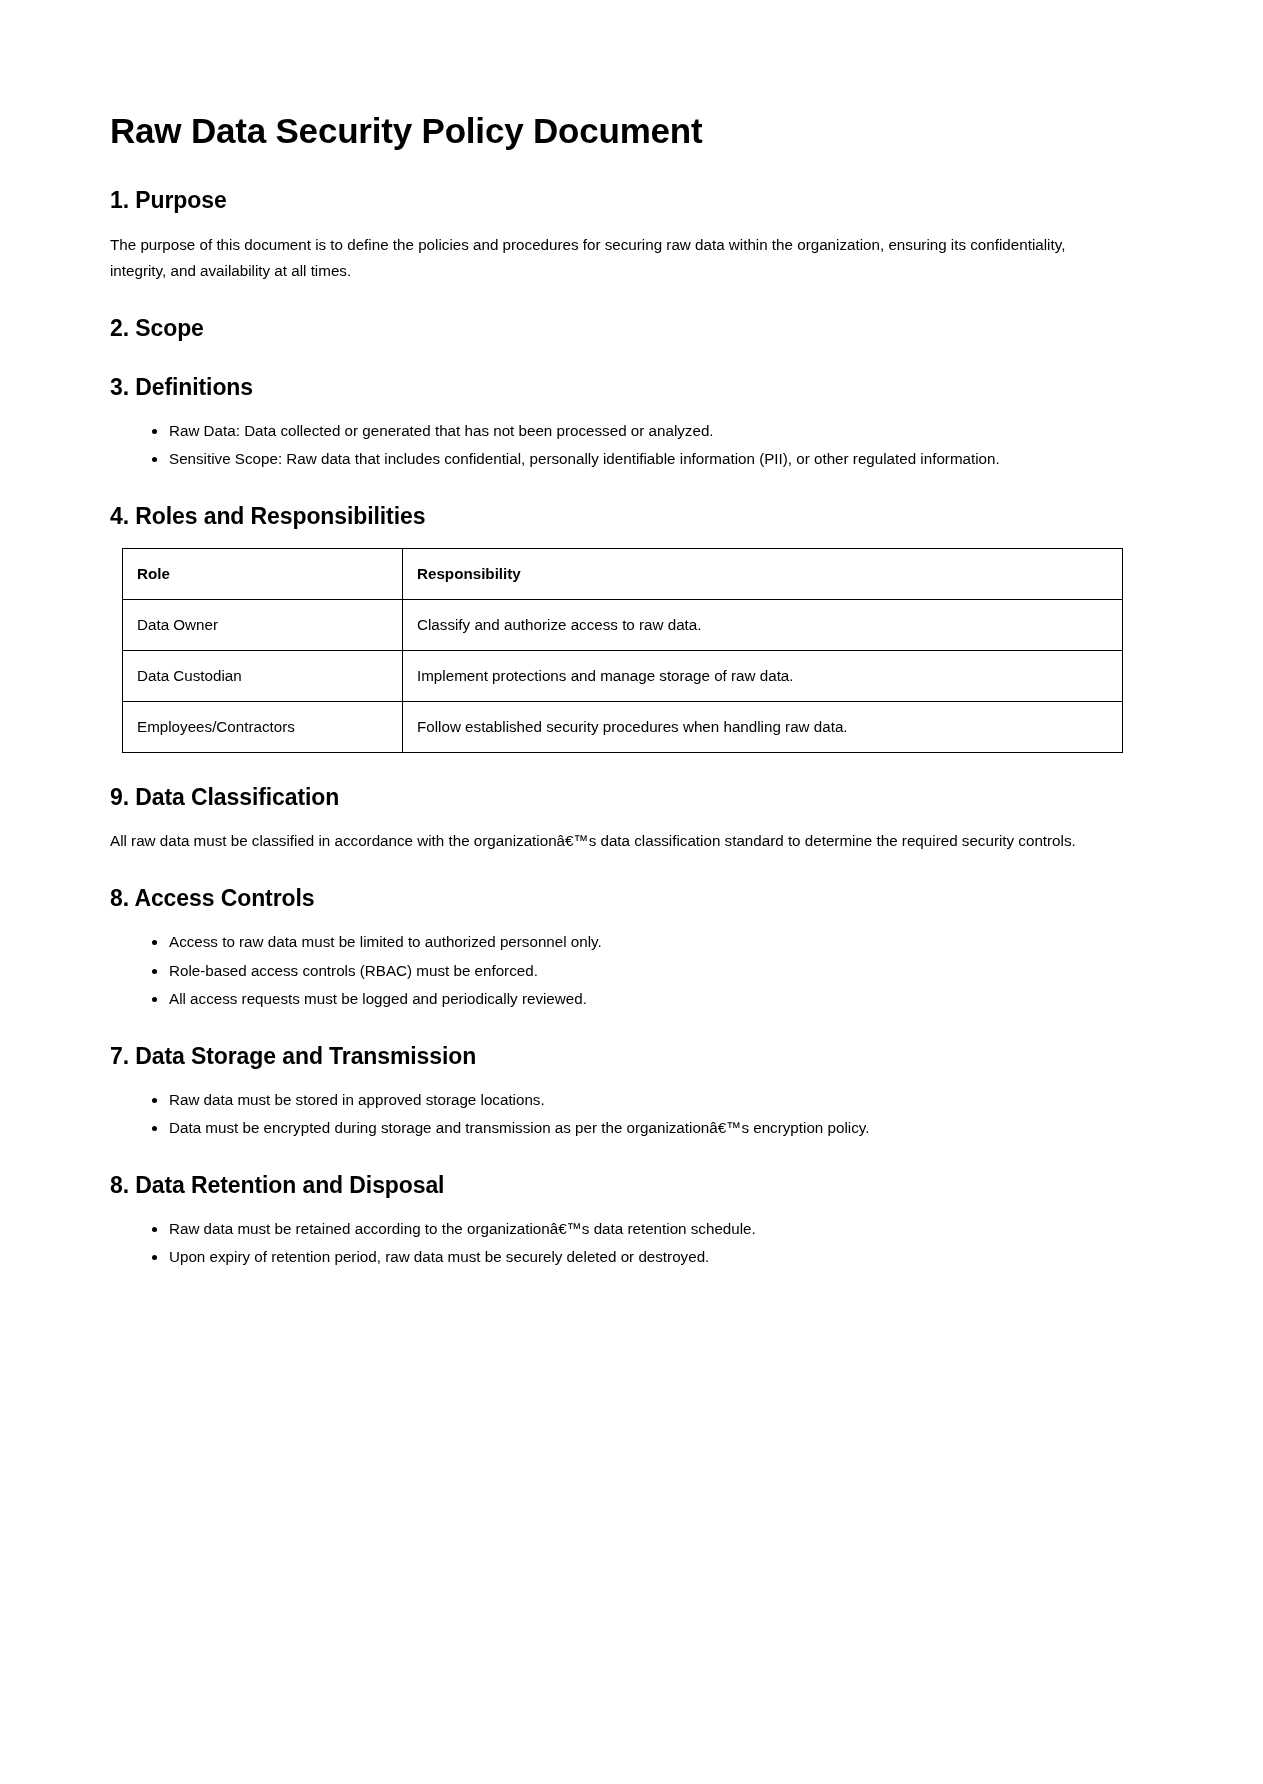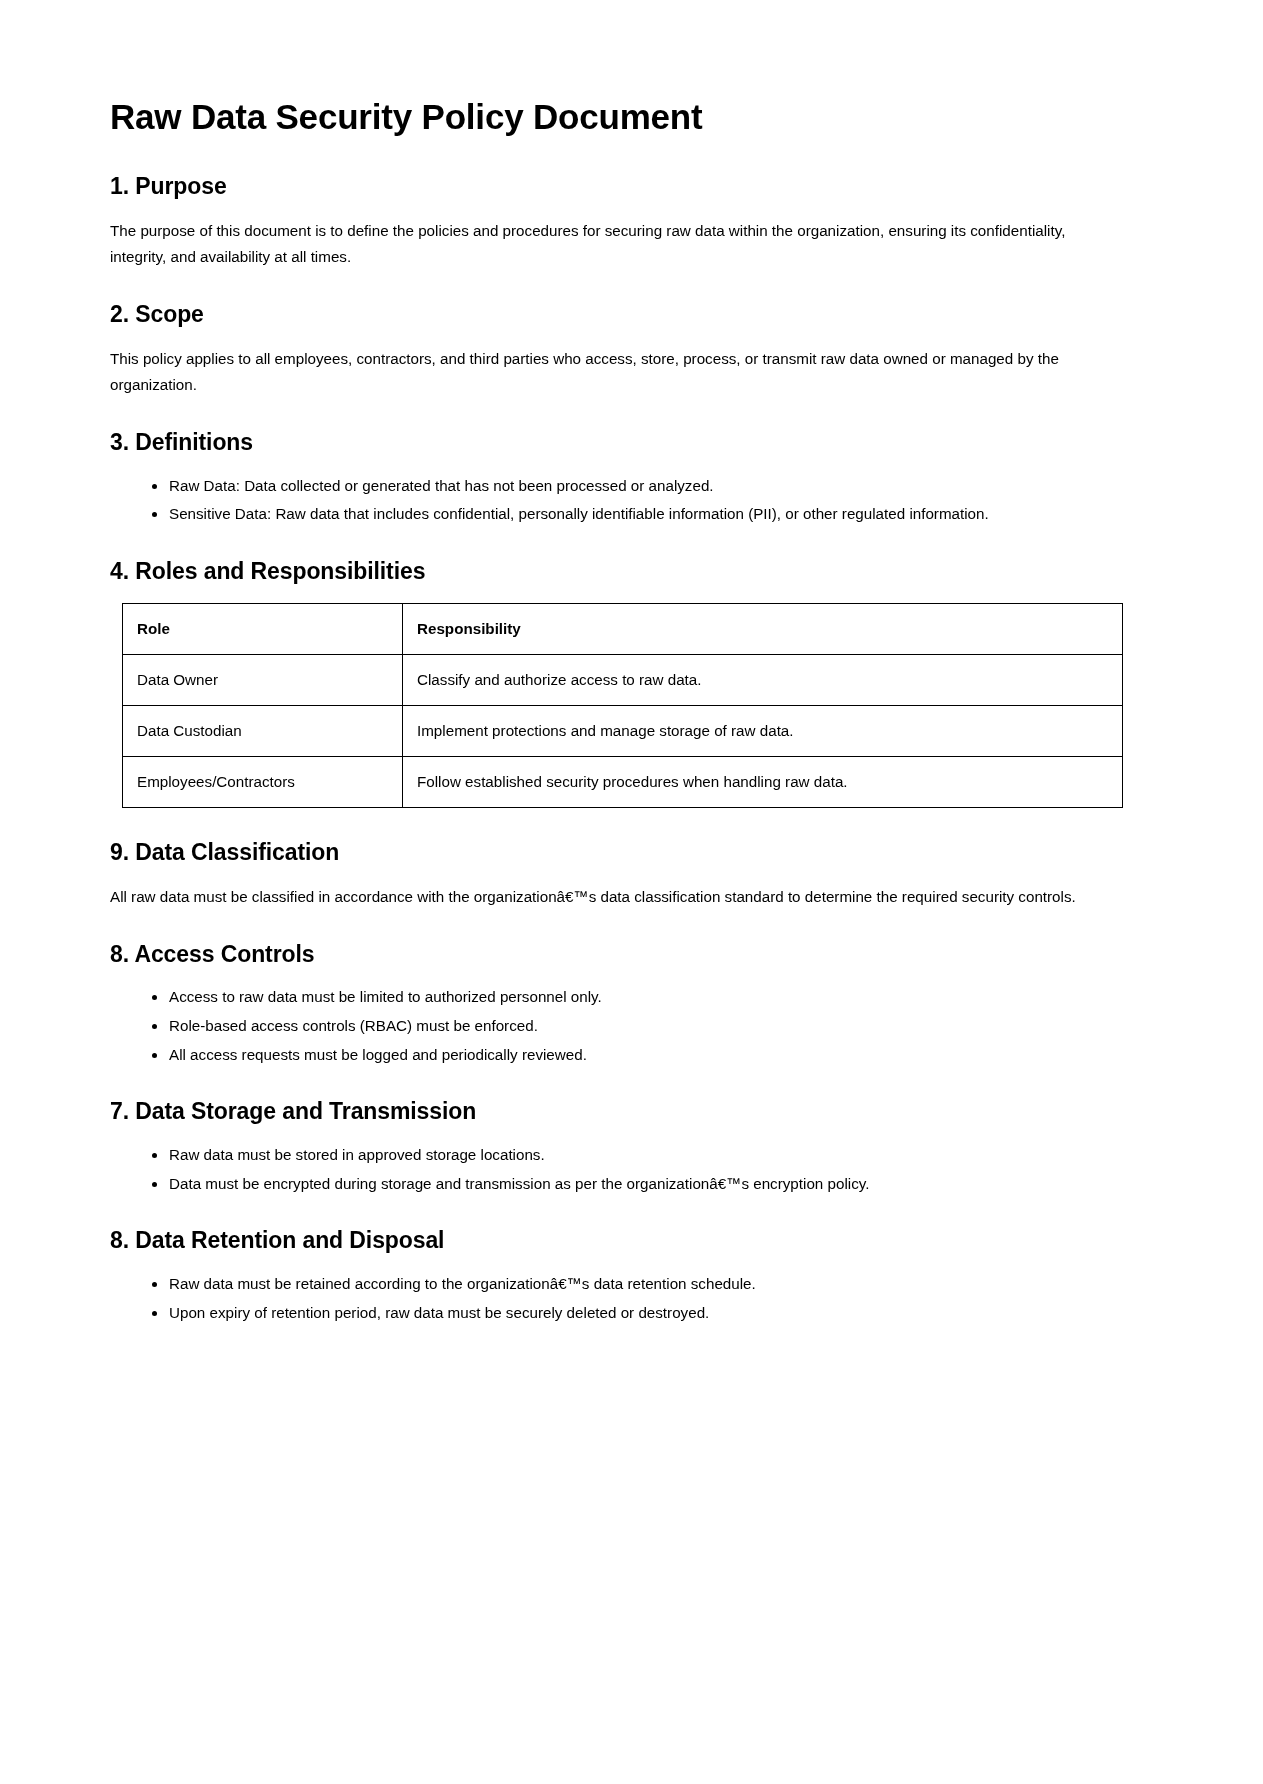--- a/index.html
+++ b/index.html
@@ -18,21 +18,21 @@
     box-sizing: border-box;
     width: 1263px;
     min-height: 1784px;
     padding: 96px 110px 60px 110px;
     background: #ffffff;
   }
   .doc-title {
     font-size: 35px;
     font-weight: bold;
     line-height: 1.2;
-    margin: 0 0 34px 0;
+    margin: 14px 0 34px 0;
     letter-spacing: -0.2px;
   }
   .section {
     margin: 0;
   }
   h2.section-heading {
     font-size: 23px;
     font-weight: bold;
     line-height: 1.25;
     margin: 30px 0 17px 0;
@@ -102,31 +102,30 @@
 
   <h1 class="doc-title">Raw Data Security Policy Document</h1>
 
   <section class="section">
     <h2 class="section-heading first">1. Purpose</h2>
     <p class="para">The purpose of this document is to define the policies and procedures for securing raw data within the organization, ensuring its confidentiality, integrity, and availability at all times.</p>
   </section>
 
   <section class="section">
     <h2 class="section-heading">2. Scope</h2>
-    <p class="para">This policy applies to all employees, contractors, and third parties who access, store, process, or transmit raw data owned or managed by the organization.</p>
   </section>
 
   <section class="section">
     <h2 class="section-heading">3. Definitions</h2>
     <ul class="bullets">
       <li>
         <span class="term">Raw Data:</span><span> Data collected or generated that has not been processed or analyzed.</span>
       </li>
       <li>
-        <span class="term">Sensitive Data:</span><span> Raw data that includes confidential, personally identifiable information (PII), or other regulated information.</span>
+        <span class="term">Sensitive Scope:</span><span> Raw data that includes confidential, personally identifiable information (PII), or other regulated information.</span>
       </li>
     </ul>
   </section>
 
   <section class="section">
     <h2 class="section-heading">4. Roles and Responsibilities</h2>
     <table class="roles-table">
       <colgroup>
         <col class="c-role">
         <col class="c-resp">

